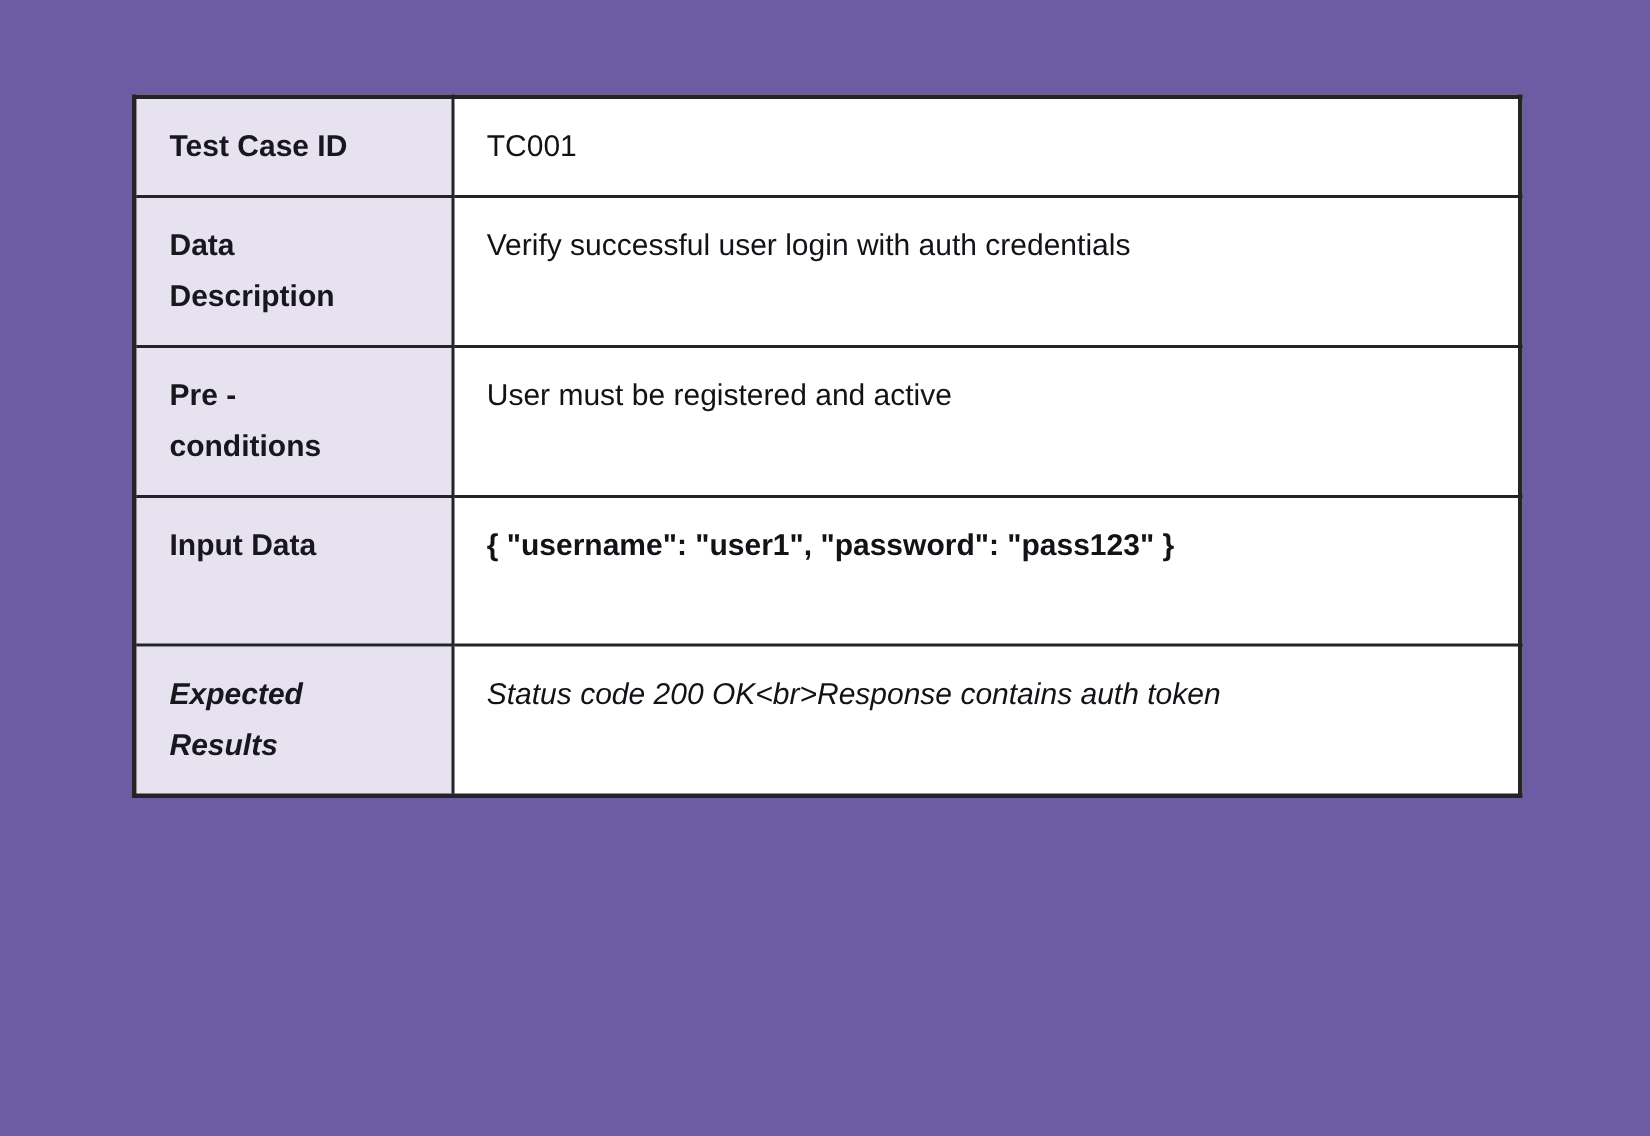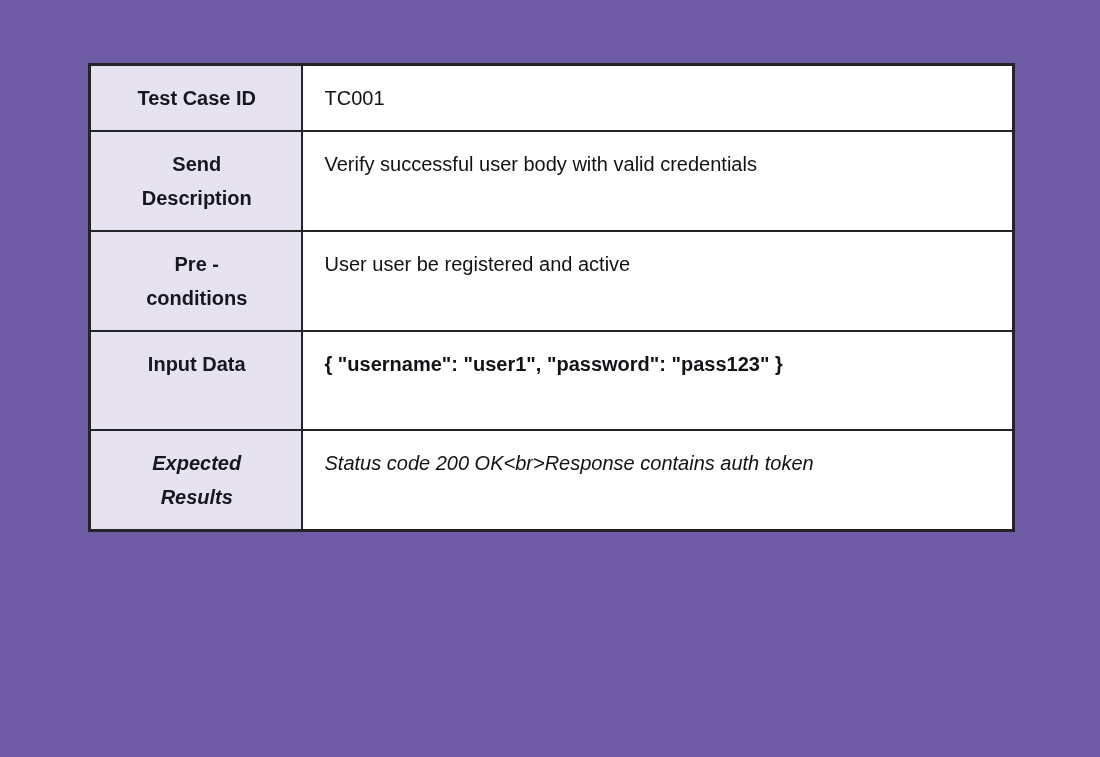--- a/index.html
+++ b/index.html
@@ -39,21 +39,20 @@
     font-size: 20px;
     line-height: 34px;
     white-space: pre-line;
     text-align: left;
     overflow: hidden;
   }
   .testcase-table th {
     background: #e6e2f0;
     font-weight: 700;
     color: #17171d;
-    text-align: center;
   }
   .testcase-table td {
     background: #ffffff;
     font-weight: 400;
     color: #121217;
     border-radius: 23px;
   }
   .testcase-table td.bold-value {
     font-weight: 700;
   }
@@ -74,28 +73,28 @@
     <colgroup>
       <col class="label-col">
       <col class="value-col">
     </colgroup>
     <tbody>
       <tr>
         <th>Test Case ID</th>
         <td>TC001</td>
       </tr>
       <tr>
-        <th>Send
+        <th>Data
 Description</th>
-        <td>Verify successful user body with valid credentials</td>
+        <td>Verify successful user login with auth credentials</td>
       </tr>
       <tr>
         <th>Pre -
 conditions</th>
-        <td>User user be registered and active</td>
+        <td>User must be registered and active</td>
       </tr>
       <tr>
         <th>Input Data</th>
         <td class="bold-value">{ "username": "user1", "password": "pass123" }</td>
       </tr>
       <tr>
         <th>Expected
 Results</th>
         <td>Status code 200 OK&lt;br&gt;Response contains auth token</td>
       </tr>

